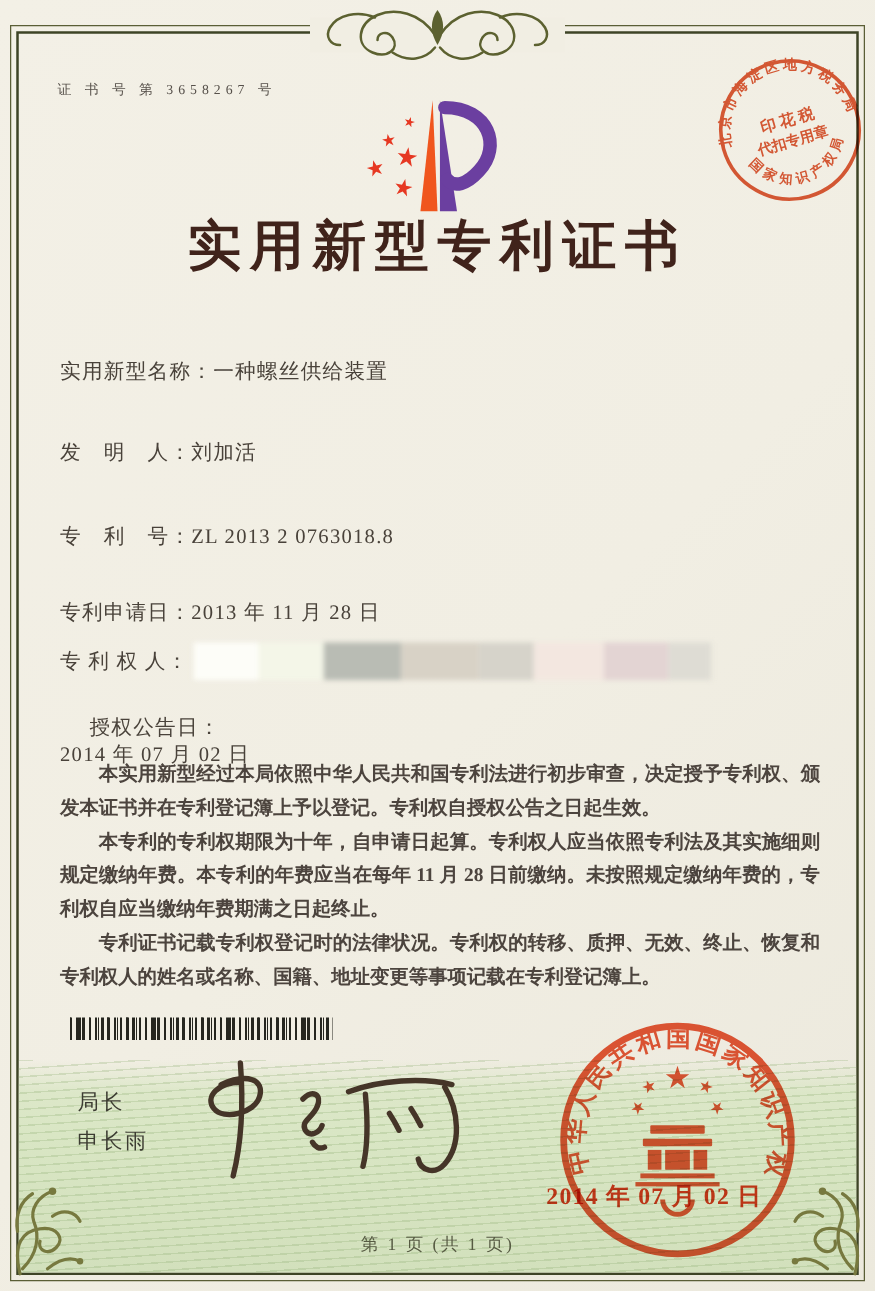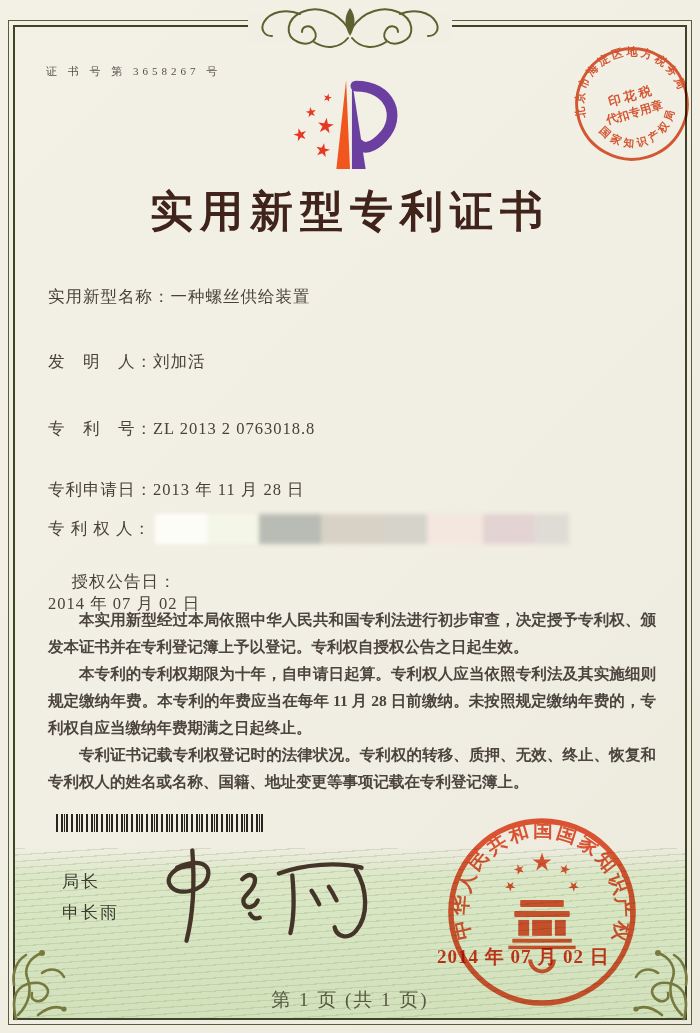--- a/index.html
+++ b/index.html
@@ -21,21 +21,21 @@
     border:2px solid #3e4426;
   }
 
   
   .cert-no {
     position:absolute; left:46px; top:64px;
     font-size:11px; letter-spacing:4px; color:#56504a;
   }
   .logo { position:absolute; left:272px; top:74px; width:156px; height:108px; }
   .title {
-    position:absolute; left:0; top:183px; width:100%;
+    position:absolute; left:0; top:168px; width:100%;
     text-align:center; font-size:43px; font-weight:bold;
     letter-spacing:7px; color:#40231b;
   }
 
   
   .tax-seal {
     position:absolute; left:568px; top:40px; width:128px; height:128px;
     transform:rotate(-16deg); mix-blend-mode:multiply; opacity:.92;
   }
   .office-seal {
@@ -89,21 +89,21 @@
   .sign-name  { position:absolute; left:62px; top:901px; font-size:17px; color:#3c3c32; letter-spacing:2px; }
   .signature  { position:absolute; left:150px; top:846px; width:250px; height:102px; }
 
   .corner { position:absolute; width:62px; height:76px; }
   .corner-left  { left:8px;  bottom:12px; }
   .corner-right { right:8px; bottom:12px; transform:scaleX(-1); }
   .top-ornament { position:absolute; left:230px; top:2px; width:240px; height:56px; }
 
   .footer {
     position:absolute; left:0; top:987px; width:100%;
-    text-align:center; font-size:19px; color:#565a42; letter-spacing:2px;
+    text-align:center; font-size:14px; color:#565a42; letter-spacing:2px;
   }
 </style>
 </head>
 <body>
 
 <div class="page">
 
   <div class="frame-outer"></div>
   <div class="frame-inner"></div>
 

